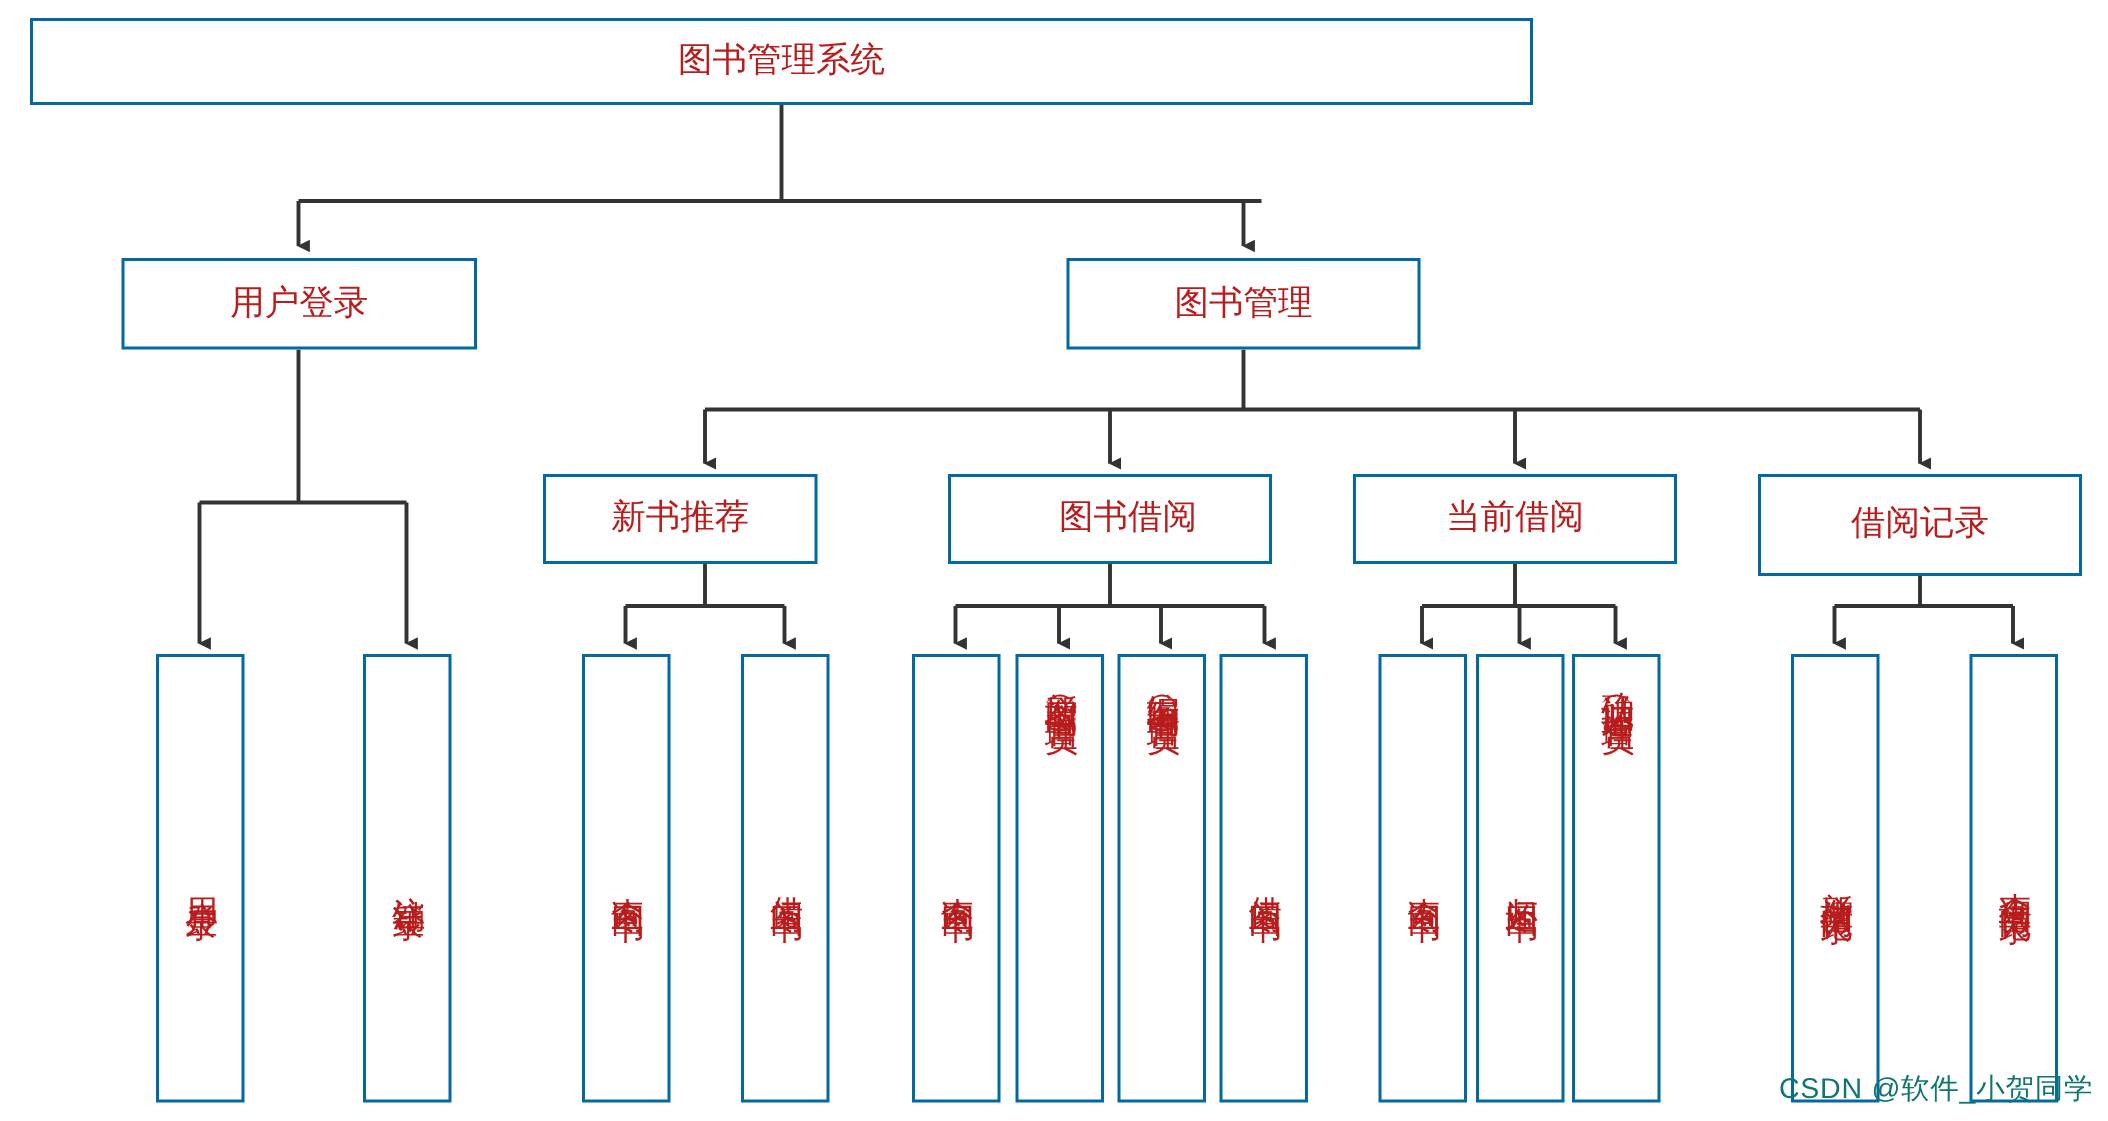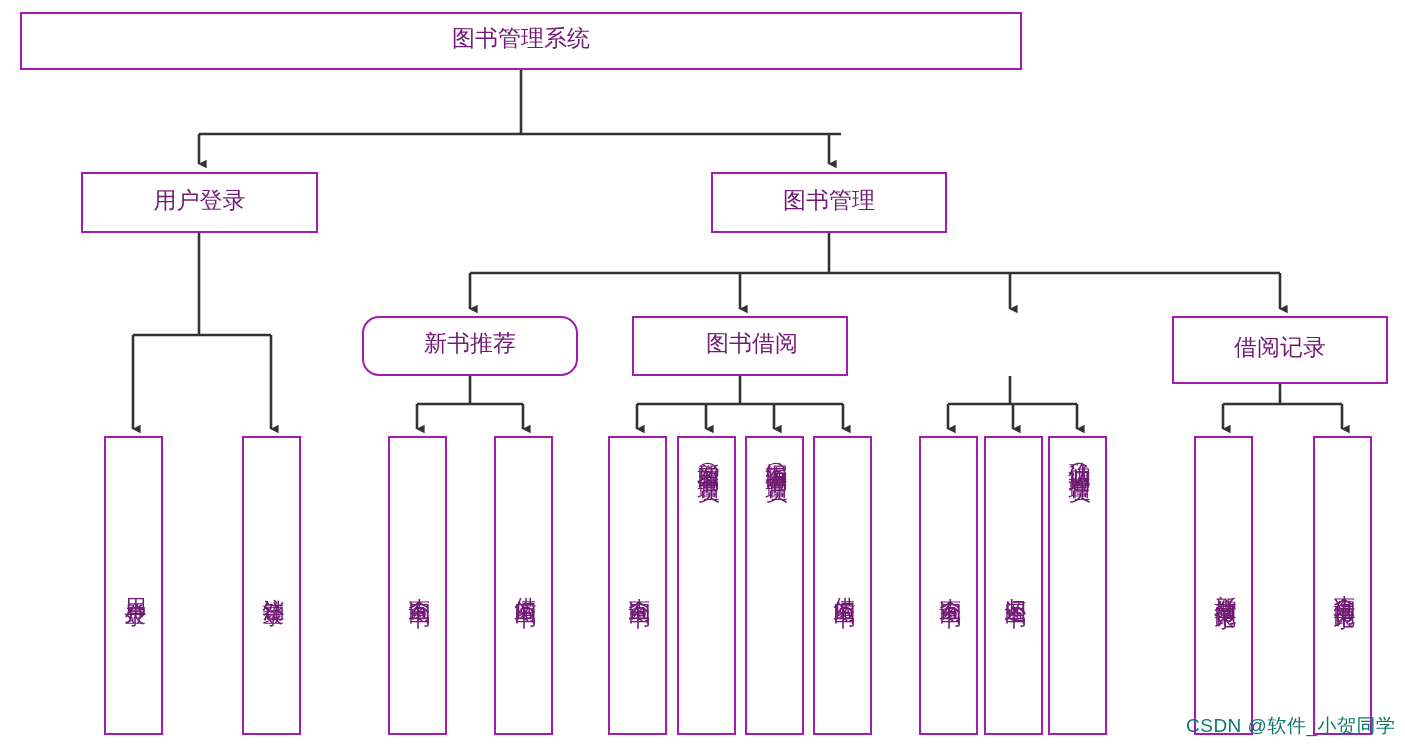--- a/index.html
+++ b/index.html
@@ -23,26 +23,25 @@
     left: 0;
     top: 0;
     width: 1405px;
     height: 747px;
     pointer-events: none;
   }
   .node {
     position: absolute;
     box-sizing: border-box;
     background: #ffffff;
-    border: 2px solid #a21caf;
+    border: 2px solid #0369a1;
     display: flex;
     align-items: center;
     justify-content: center;
-    color: #701a75;
-    font-family: Liberation Mono, monospace;
+    color: #b91c1c;
   }
   .node .lbl {
     display: block;
     text-align: center;
     line-height: 1.18;
     white-space: nowrap;
   }
   
   .node.horiz .lbl {
     font-size: 23px;
@@ -139,28 +138,31 @@
   </div>
 
   <div class="node horiz" style="left:81px; top:172px; width:237px; height:61px;">
     <span class="lbl">用户登录</span>
   </div>
 
   <div class="node horiz" style="left:711px; top:172px; width:236px; height:61px;align-items:center;">
     <span class="lbl">图书管理</span>
   </div>
 
-  <div class="node horiz" style="left:362px; top:316px; width:216px; height:60px;border-radius:17px;">
+  <div class="node horiz" style="left:362px; top:316px; width:183px; height:60px;">
     <span class="lbl">新书推荐</span>
   </div>
 
   <div class="node horiz" style="left:632px; top:316px; width:216px; height:60px;padding-left:24px;">
     <span class="lbl">图书借阅</span>
   </div>
 
+  <div class="node horiz" style="left:902px; top:316px; width:216px; height:60px;">
+    <span class="lbl">当前借阅</span>
+  </div>
 
   <div class="node horiz" style="left:1172px; top:316px; width:216px; height:68px;">
     <span class="lbl">借阅记录</span>
   </div>
 
   <div class="node vert mid" style="left:104px; top:436px; width:59px; height:299px;">
     <span class="lbl">用户登录</span>
   </div>
 
   <div class="node vert mid" style="left:242px; top:436px; width:59px; height:299px;">

